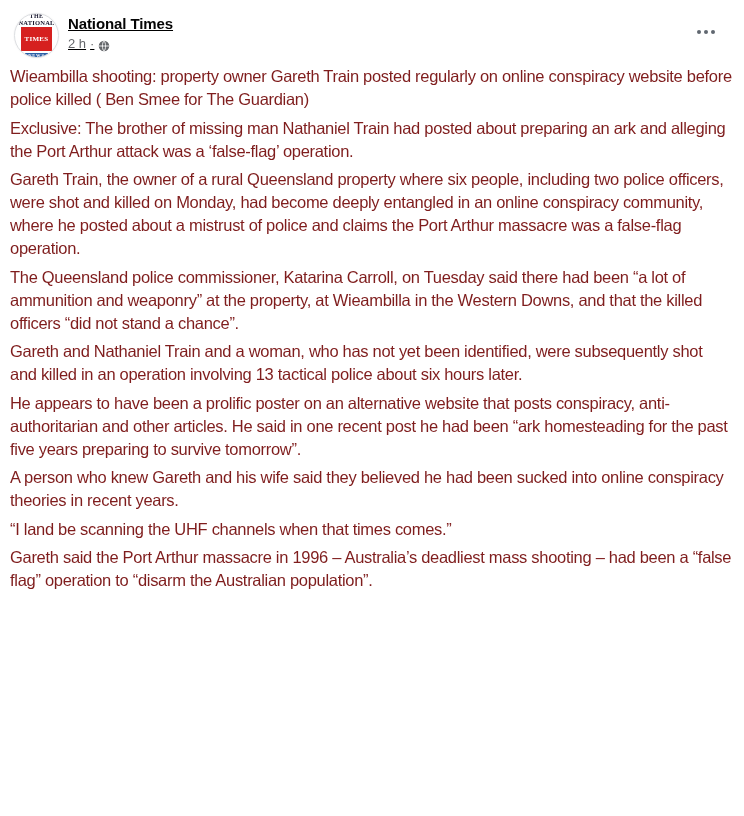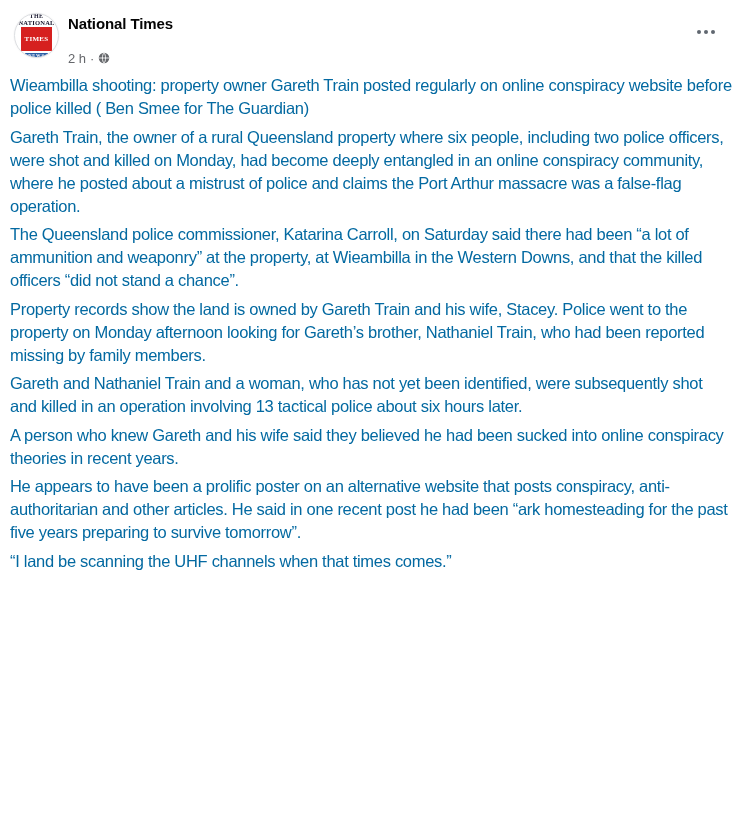--- a/index.html
+++ b/index.html
@@ -40,34 +40,34 @@
     flex: 0 0 auto;
     cursor: pointer;
     font-family: "Liberation Serif", serif;
     overflow: hidden;
   }
   .av-the      { font-size: 6px;  font-weight: 700; color: #14142b; line-height: 1; letter-spacing: .4px; }
   .av-national { font-size: 6.5px; font-weight: 700; color: #14142b; line-height: 1.1; letter-spacing: .2px; }
   .av-times    { font-size: 7px;  font-weight: 700; color: #ffffff; background: #d6201f; line-height: 1.2; padding: 8px 3px; margin-top: 1px; letter-spacing: .3px; }
   .av-news     { font-size: 4.5px; font-weight: 700; color: #ffffff; background: #2d5fa6; line-height: 1.3; padding: 0 3px; margin-top: 1.5px; letter-spacing: .8px; }
 
-  .header-meta { margin-left: 9px; padding-top: 1px; }
+  .header-meta { margin-left: 9px; padding-top: 1px; text-decoration: underline; }
   .page-name {
     font-size: 15px;
     font-weight: 700;
     color: #050505;
     line-height: 19px;
     letter-spacing: -0.1px;
     cursor: pointer;
   }
   .timestamp-row {
     display: flex;
-    align-items: flex-start;
+    align-items: flex-end;
     gap: 4px;
-    margin-top: 18px;
+    margin-top: 3px;
     font-size: 13px;
     color: #65676B;
     line-height: 16px;
   }
   .timestamp-row .ts-link { cursor: pointer; }
   .globe-icon { display: inline-flex; margin-top: 1px; }
 
   .more-button {
     position: absolute;
     right: 22px;
@@ -83,21 +83,21 @@
   }
   .more-button .dot {
     width: 4px; height: 4px;
     border-radius: 50%;
     background: #606770;
   }
 
   
   .post-text {
     padding: 1px 12px 0 10px;
-    color: #0369a1;
+    color: #7f1d1d;
     font-size: 16.5px;
     line-height: 23px;
     letter-spacing: -0.3px;
   }
   .post-text p {
     margin: 0 0 5.5px 0;
   }
 </style>
 </head>
 <body>
@@ -130,22 +130,23 @@
     <div class="more-button" role="button" aria-label="More options">
       <span class="dot"></span>
       <span class="dot"></span>
       <span class="dot"></span>
     </div>
 
   </div>
 
   <div class="post-text">
     <p>Wieambilla shooting: property owner Gareth Train posted regularly on online conspiracy website before police killed ( Ben Smee for The Guardian)</p>
+    <p>Exclusive: The brother of missing man Nathaniel Train had posted about preparing an ark and alleging the Port Arthur attack was a ‘false-flag’ operation.</p>
     <p>Gareth Train, the owner of a rural Queensland property where six people, including two police officers, were shot and killed on Monday, had become deeply entangled in an online conspiracy community, where he posted about a mistrust of police and claims the Port Arthur massacre was a false-flag operation.</p>
-    <p>The Queensland police commissioner, Katarina Carroll, on Saturday said there had been “a lot of ammunition and weaponry” at the property, at Wieambilla in the Western Downs, and that the killed officers “did not stand a chance”.</p>
-    <p>Property records show the land is owned by Gareth Train and his wife, Stacey. Police went to the property on Monday afternoon looking for Gareth’s brother, Nathaniel Train, who had been reported missing by family members.</p>
+    <p>The Queensland police commissioner, Katarina Carroll, on Tuesday said there had been “a lot of ammunition and weaponry” at the property, at Wieambilla in the Western Downs, and that the killed officers “did not stand a chance”.</p>
     <p>Gareth and Nathaniel Train and a woman, who has not yet been identified, were subsequently shot and killed in an operation involving 13 tactical police about six hours later.</p>
+    <p>He appears to have been a prolific poster on an alternative website that posts conspiracy, anti-authoritarian and other articles. He said in one recent post he had been “ark homesteading for the past five years preparing to survive tomorrow”.</p>
     <p>A person who knew Gareth and his wife said they believed he had been sucked into online conspiracy theories in recent years.</p>
-    <p>He appears to have been a prolific poster on an alternative website that posts conspiracy, anti-authoritarian and other articles. He said in one recent post he had been “ark homesteading for the past five years preparing to survive tomorrow”.</p>
     <p>“I land be scanning the UHF channels when that times comes.”</p>
+    <p>Gareth said the Port Arthur massacre in 1996 – Australia’s deadliest mass shooting – had been a “false flag” operation to “disarm the Australian population”.</p>
   </div>
 
 </div>
 
 </body></html>

